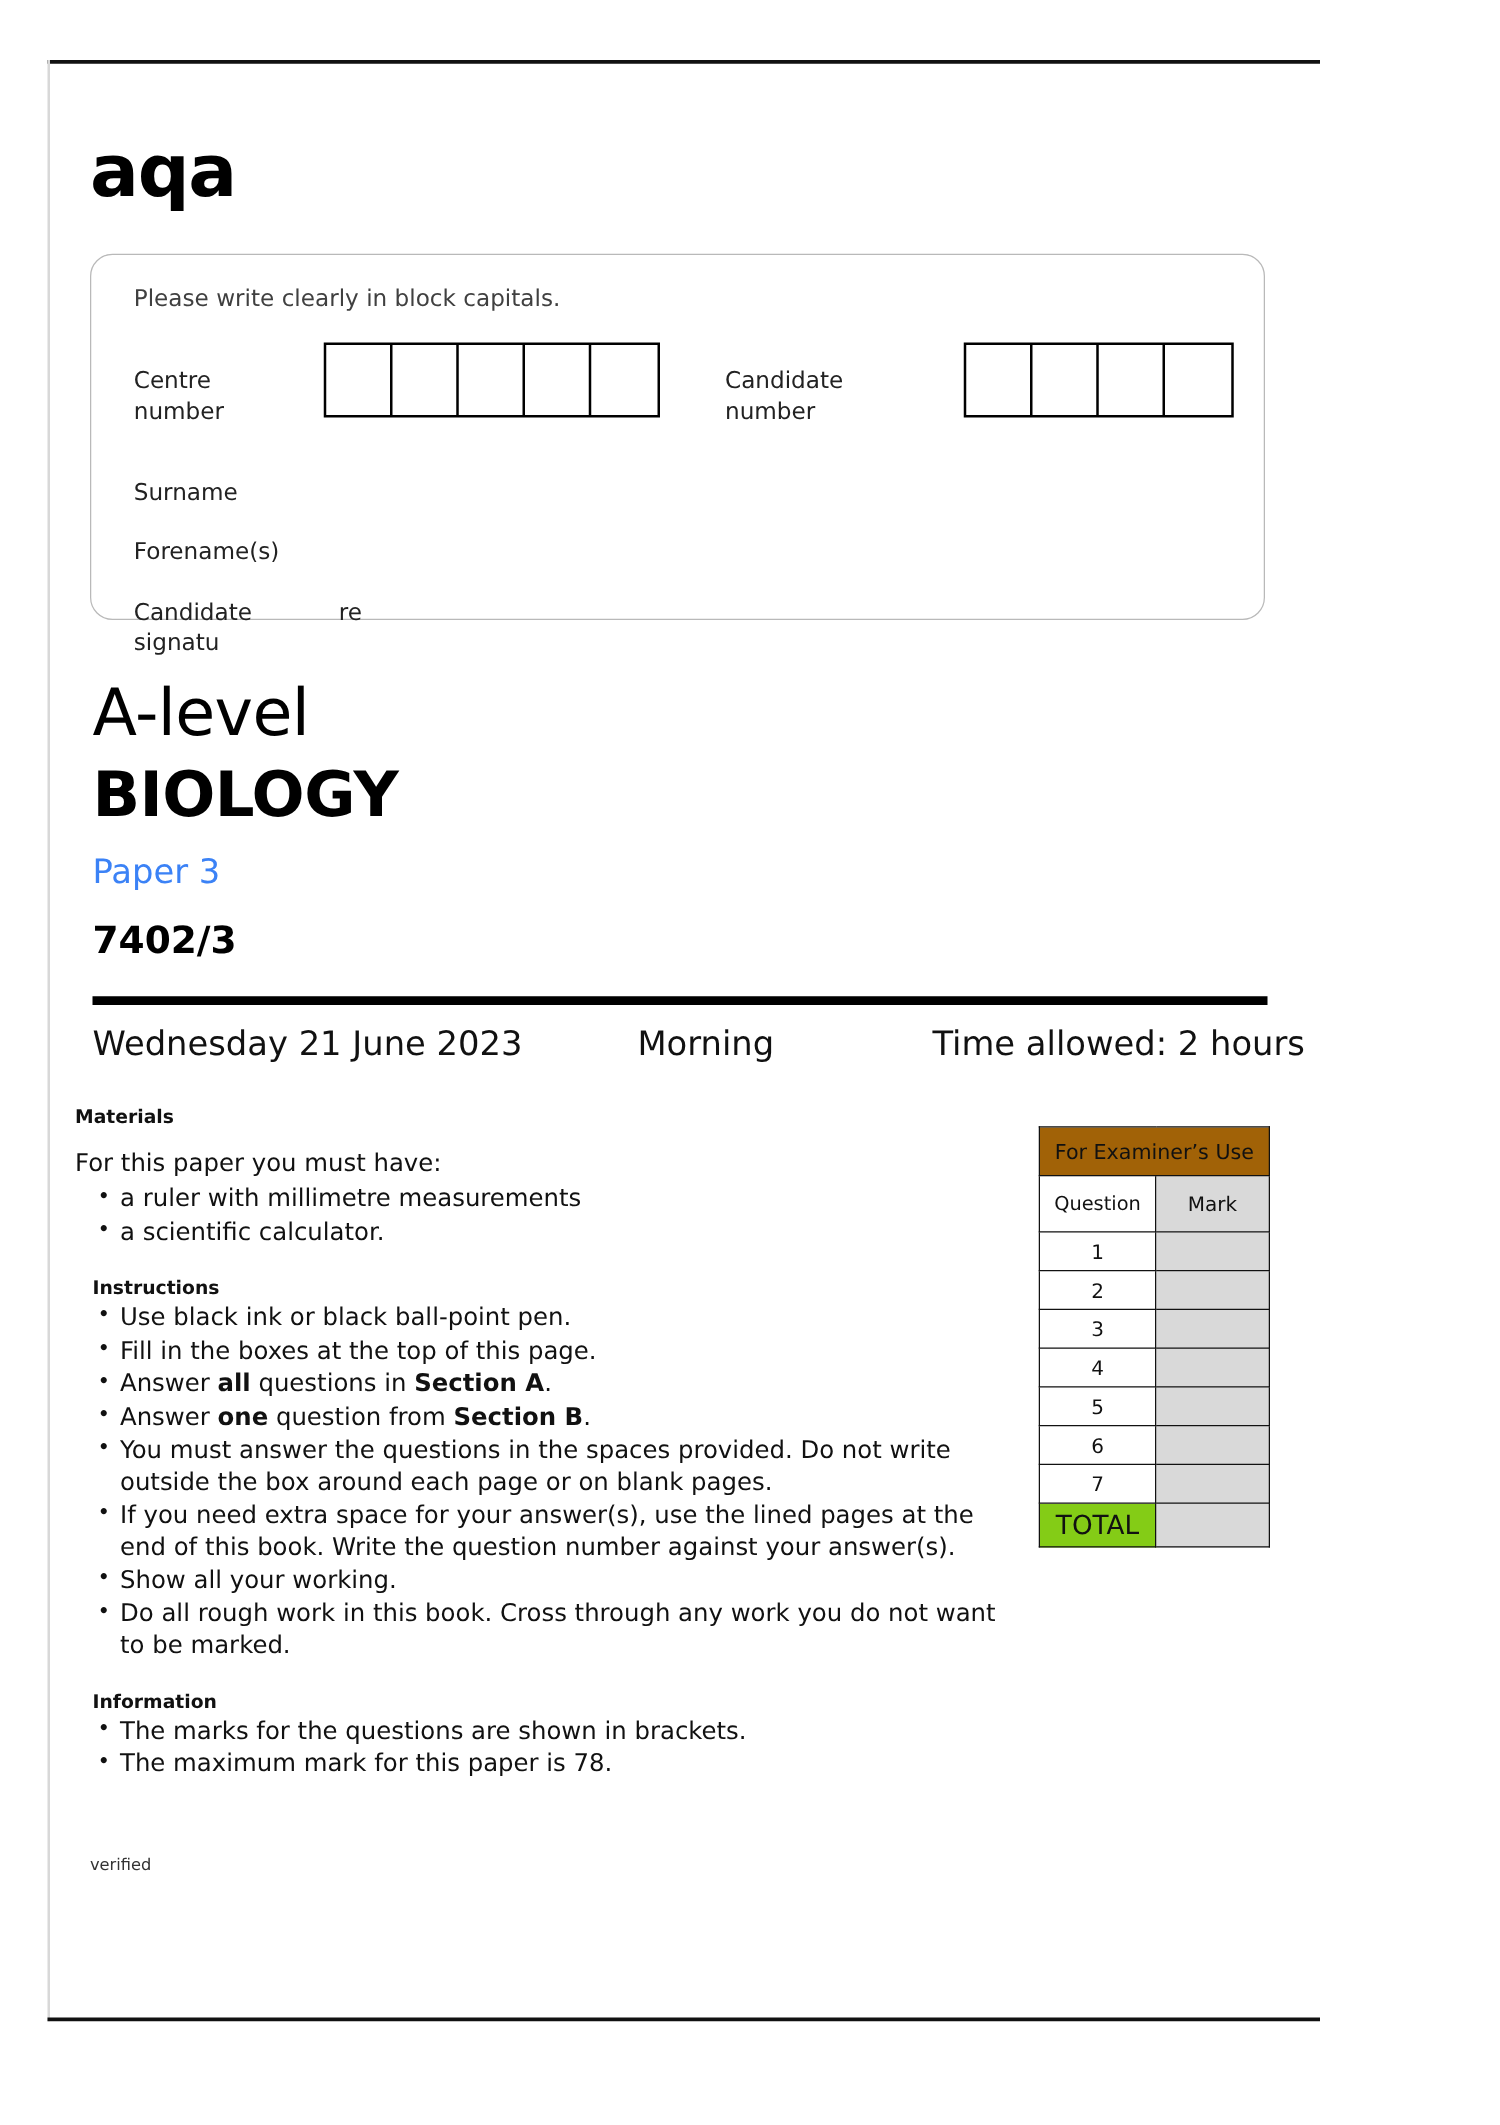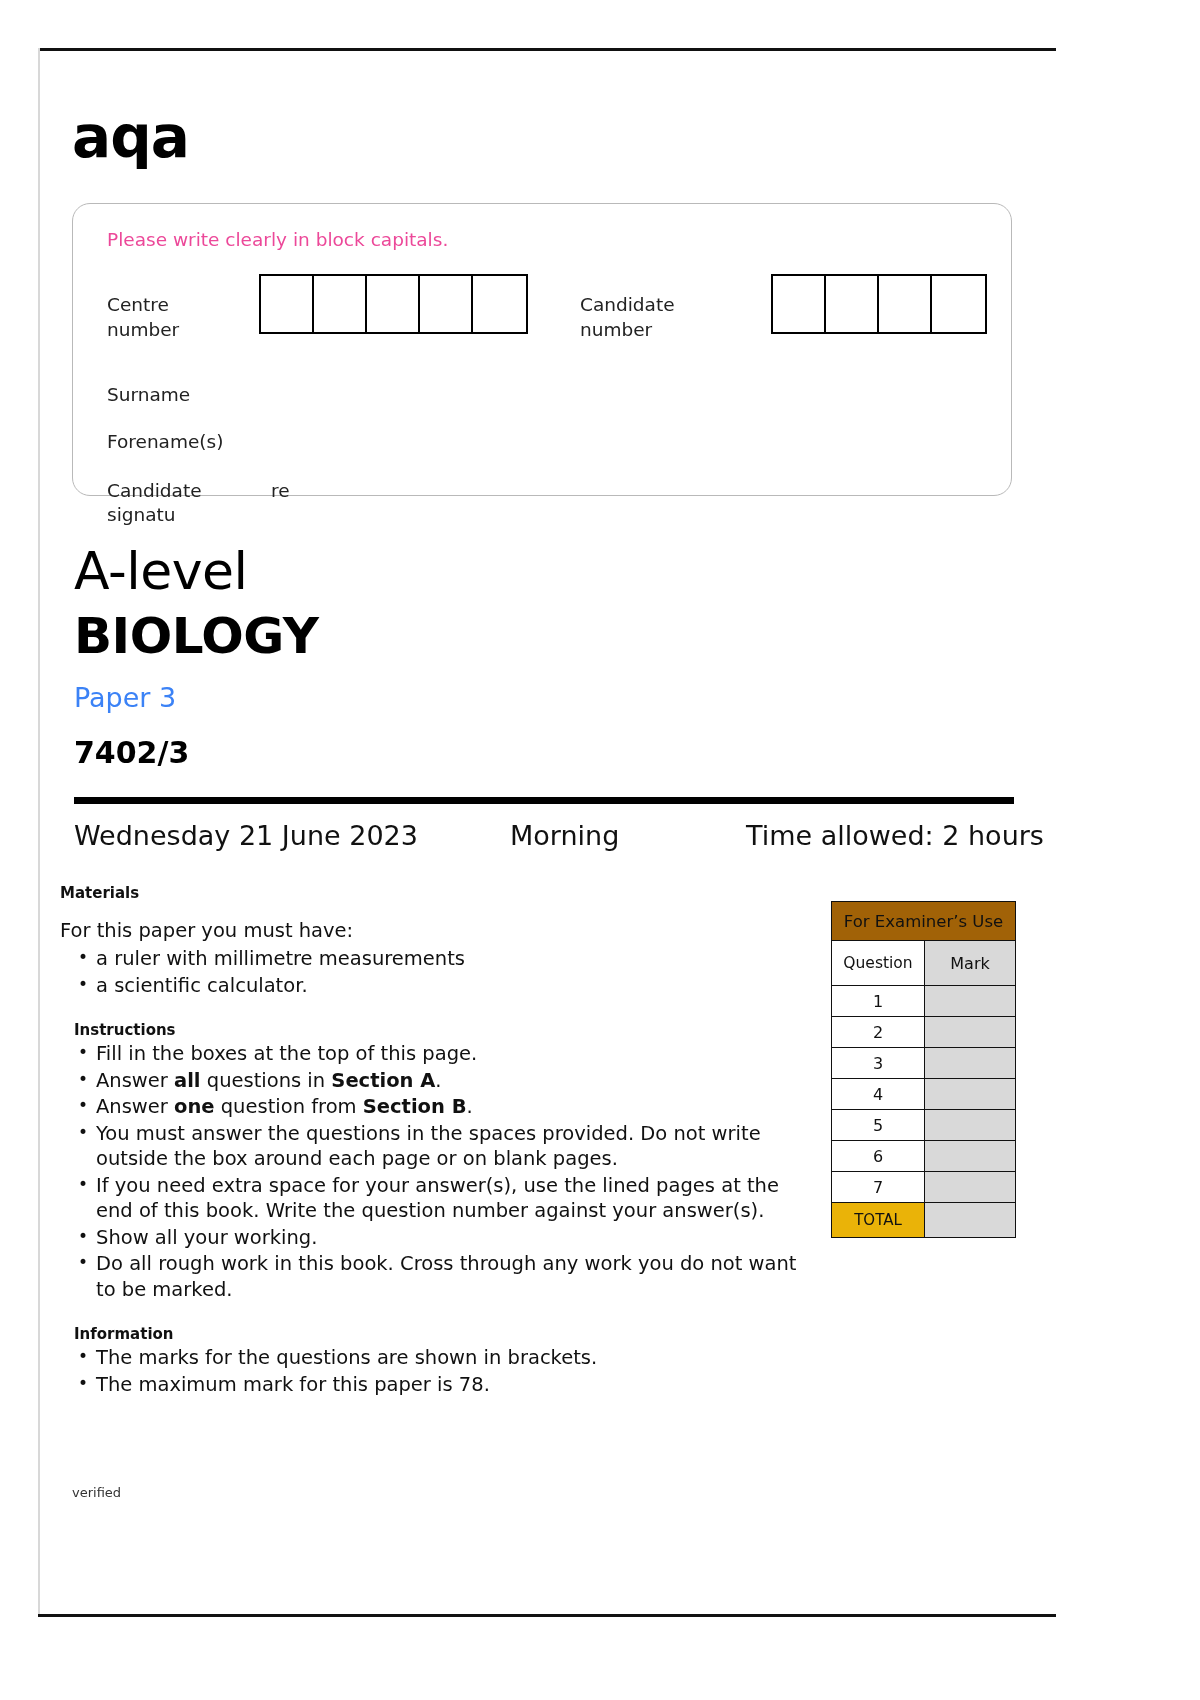--- a/index.html
+++ b/index.html
@@ -63,21 +63,21 @@
     width: 940px; height: 293px;
     border: 1.5px solid #b9b9b9;
     border-radius: 18px;
     background: #ffffff;
     box-sizing: border-box;
   }
   .details-note {
     position: absolute;
     left: 107px; top: 229px;
     font-size: 18.5px;
-    color: #ec4899;
+    color: #404040;
   }
   .lbl {
     position: absolute;
     font-size: 18.5px;
     color: #222222;
     line-height: 25px;
   }
   .lbl-centre  { left: 107px; top: 292px; }
   .lbl-cand    { left: 580px; top: 292px; }
   .lbl-surname { left: 107px; top: 382px; }
@@ -232,23 +232,23 @@
     height: 30px;
     background: #ffffff;
     font-size: 16px;
   }
   .ex-m {
     height: 30px;
     background: #d9d9d9;
   }
   .ex-total {
     height: 34px;
-    background: #eab308;
+    background: #84cc16;
     font-weight: 700;
-    font-size: 15px;
+    font-size: 21px;
   }
   .ex-total-m {
     height: 34px;
     background: #d9d9d9;
   }
 
   .footer-stamp {
     position: absolute;
     left: 72px; top: 1485px;
     font-size: 13px;
@@ -320,20 +320,21 @@
     <div class="plain-line">For this paper you must have:</div>
     <ul class="bullets">
       <li>a ruler with millimetre measurements</li>
       <li>a scientific calculator.</li>
     </ul>
 
     <div class="gap-block"></div>
 
     <div class="sec-head indent">Instructions</div>
     <ul class="bullets">
+      <li>Use black ink or black ball-point pen.</li>
       <li>Fill in the boxes at the top of this page.</li>
       <li><span>Answer </span><span class="b">all</span><span> questions in </span><span class="b">Section A</span><span>.</span></li>
       <li><span>Answer </span><span class="b">one</span><span> question from </span><span class="b">Section B</span><span>.</span></li>
       <li>You must answer the questions in the spaces provided.  Do not write outside the box around each page or on blank pages.</li>
       <li>If you need extra space for your answer(s), use the lined pages at the end of this book.  Write the question number against your answer(s).</li>
       <li>Show all your working.</li>
       <li>Do all rough work in this book. Cross through any work you do not want to be marked.</li>
     </ul>
 
     <div class="gap-block"></div>

